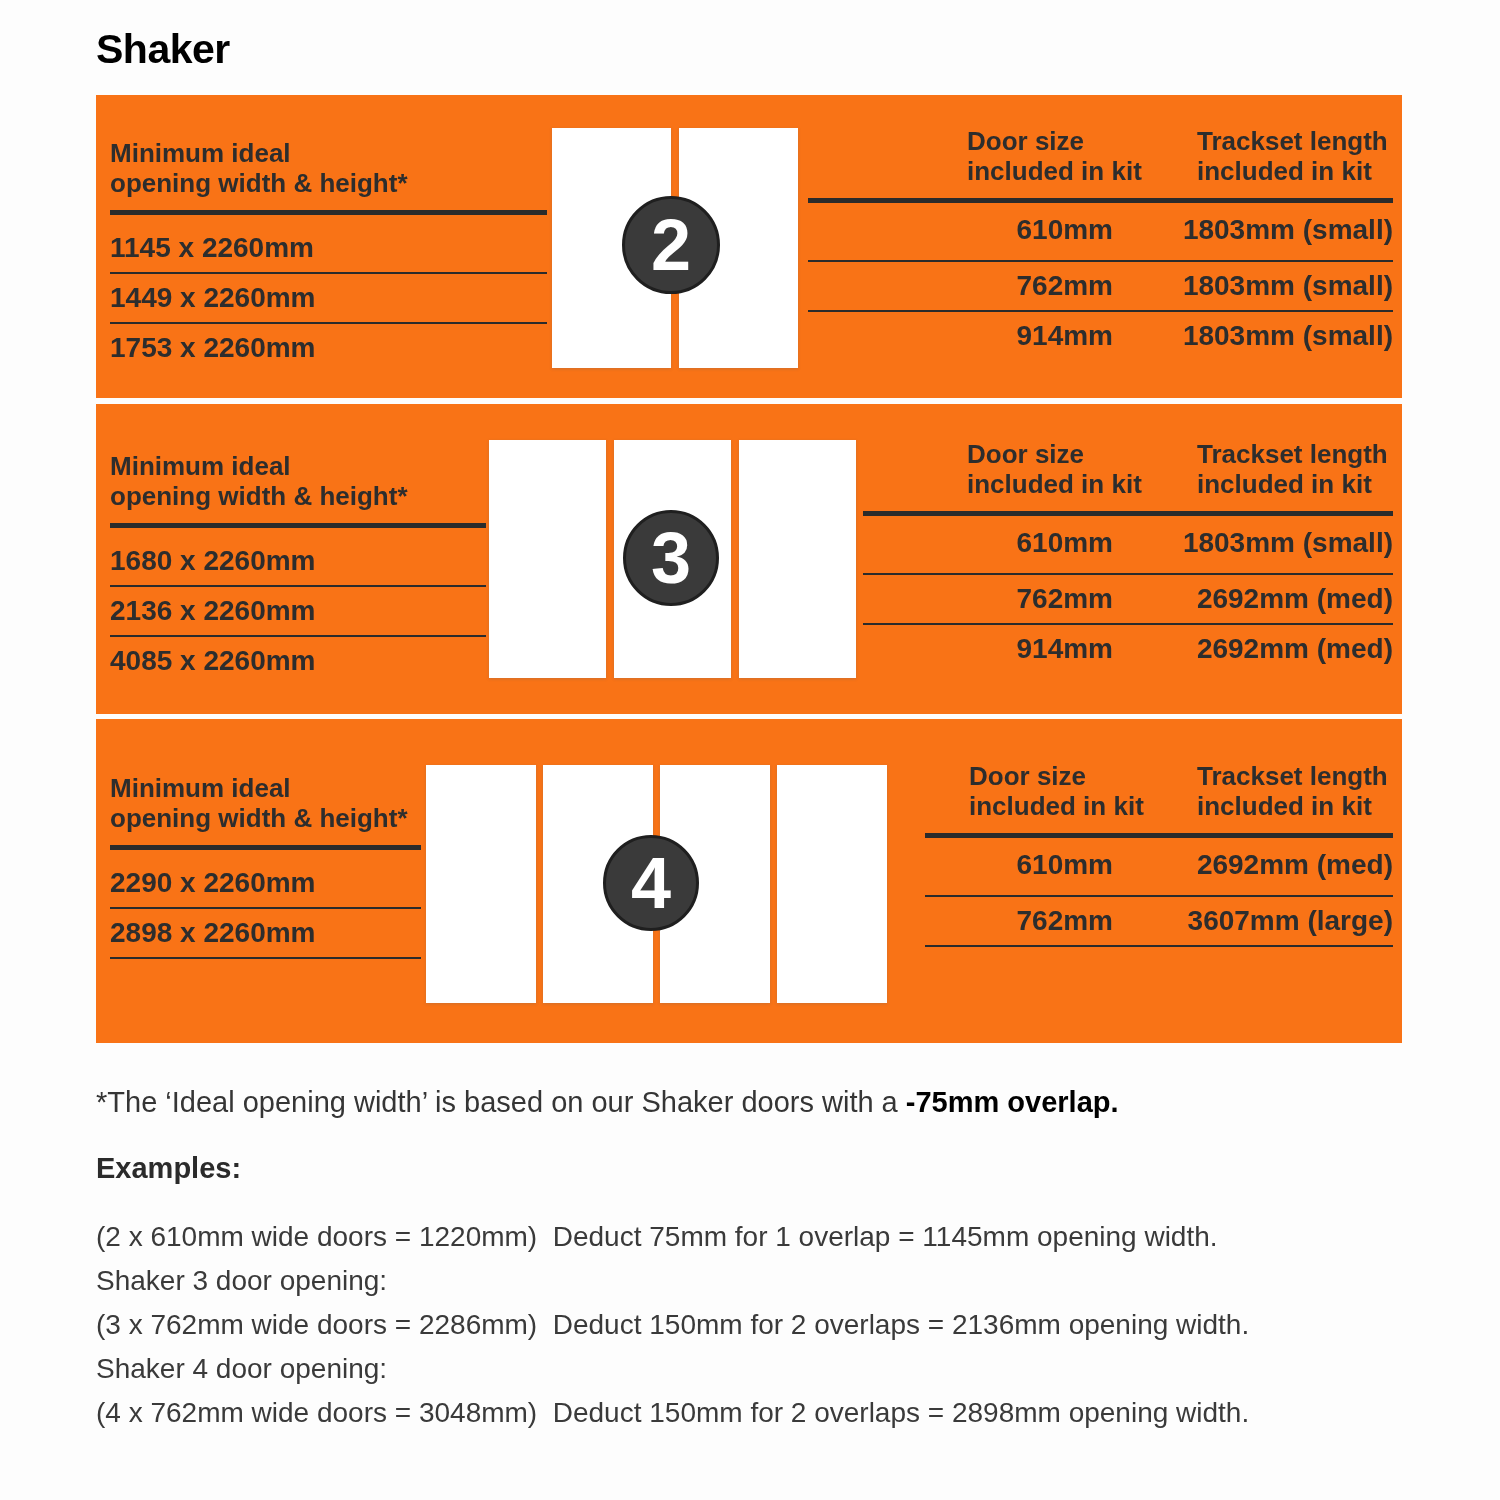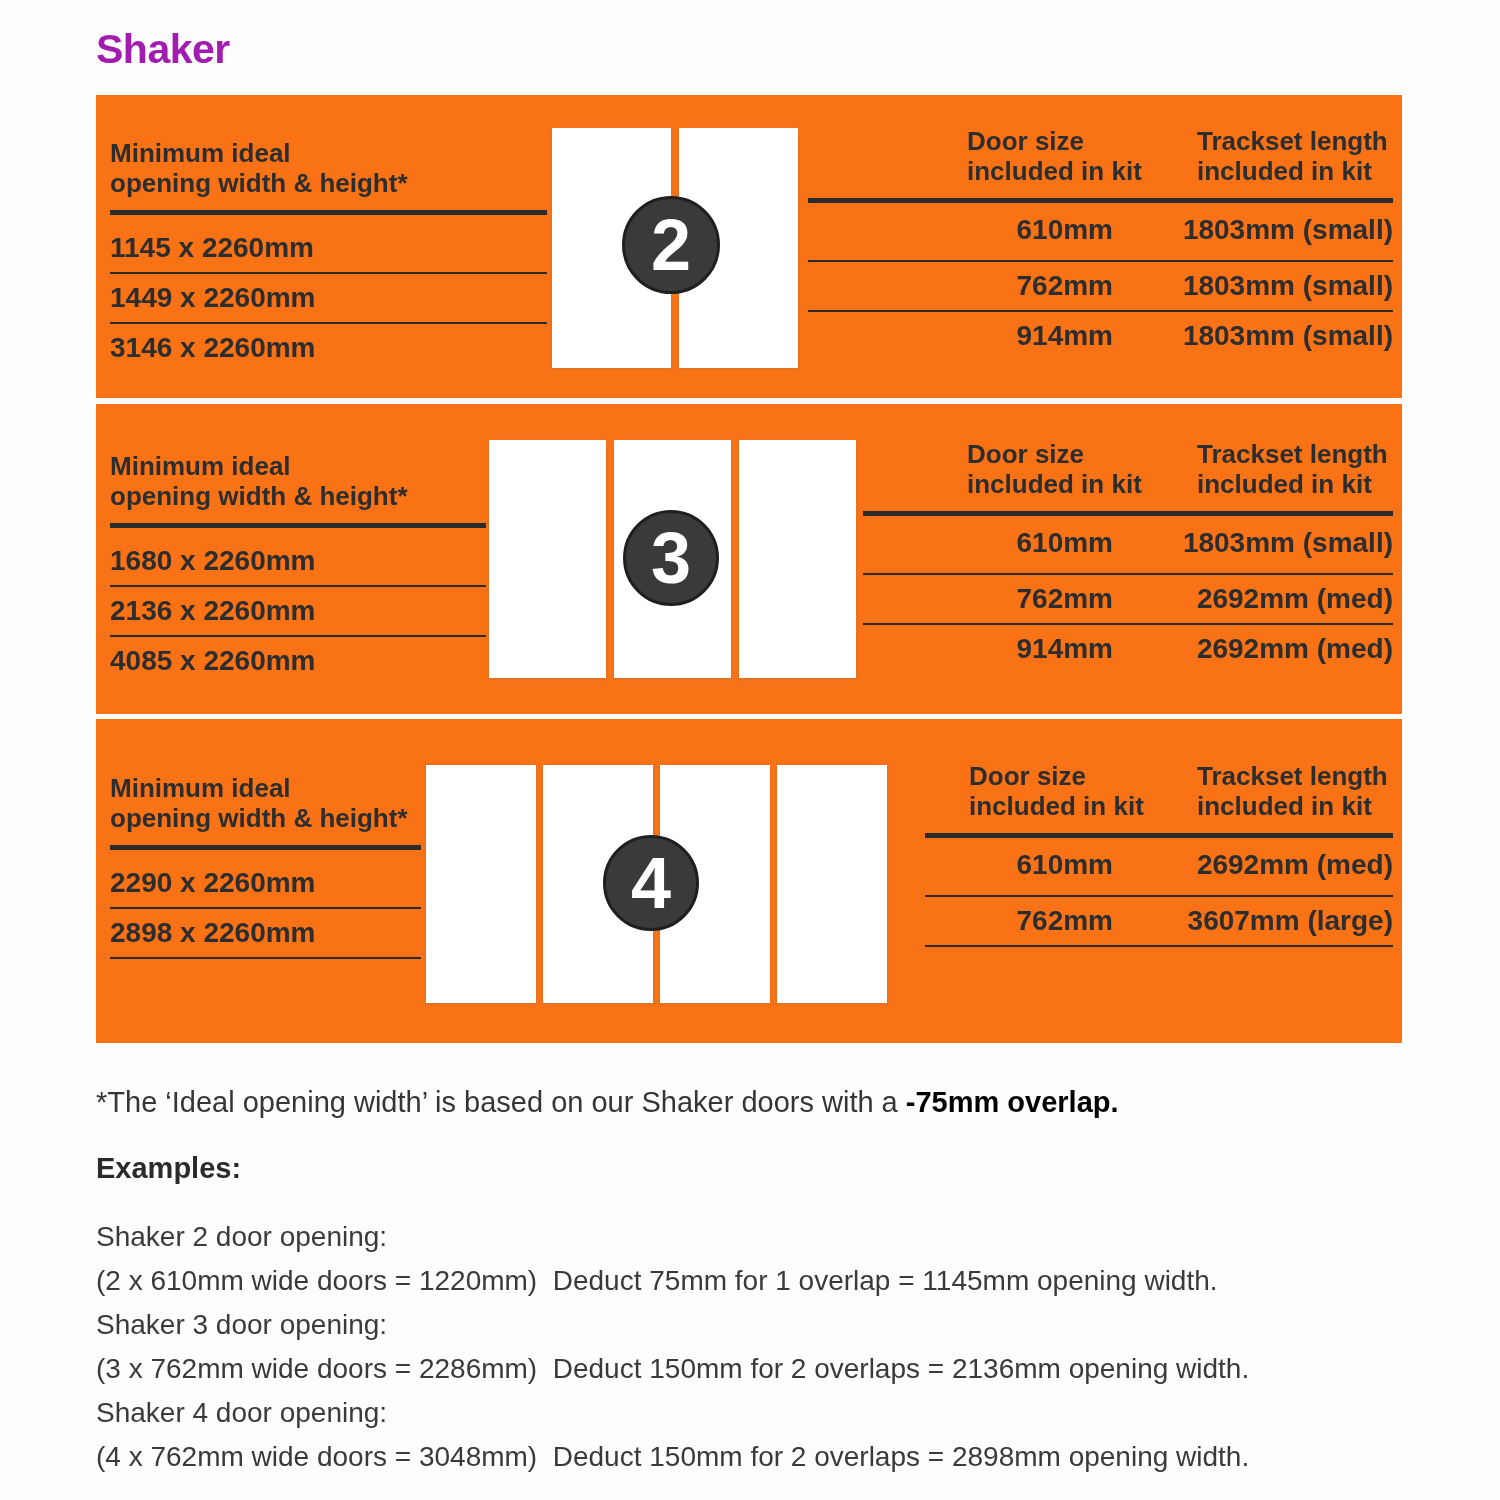--- a/index.html
+++ b/index.html
@@ -3,21 +3,21 @@
 <meta charset="utf-8">
 <style>
   html,body{margin:0;padding:0;background:#ffffff;}
   #canvas{
     position:relative;width:1500px;height:1500px;background:#fdfdfd;overflow:hidden;
     font-family:"Liberation Sans",sans-serif;color:#2d2d2d;
   }
   .abs{position:absolute;}
 
   
-  #title{left:96px;top:26px;font-size:41px;font-weight:700;letter-spacing:-0.5px;color:#a21caf;}
+  #title{left:96px;top:26px;font-size:41px;font-weight:700;letter-spacing:-0.5px;color:#000000;}
 
   
   .panel{left:96px;width:1306px;background:#f97316;}
   #panel2{top:95px;height:303px;}
   #panel3{top:404px;height:310px;}
   #panel4{top:719px;height:324px;}
 
   
   .ltable{position:absolute;left:14px;top:0;}
   #panel2 .ltable{width:437px;}
@@ -88,21 +88,21 @@
   <div id="title" class="abs">Shaker</div>
 
   <div id="panel2" class="panel abs">
     <div class="ltable">
       <div class="thead">
         <span>Minimum ideal</span>
         <span>opening width &amp; height*</span>
       </div>
       <div class="trow first">1145 x 2260mm</div>
       <div class="trow">1449 x 2260mm</div>
-      <div class="trow open-end">3146 x 2260mm</div>
+      <div class="trow open-end">1753 x 2260mm</div>
     </div>
 
     <div class="doors">
       <div class="door"></div>
       <div class="door"></div>
     </div>
     <div class="badge">2</div>
 
     <div class="rtable">
       <div class="rhead">
@@ -211,21 +211,20 @@
         <span class="rv rv1">762mm</span>
         <span class="rv rv2">3607mm (large)</span>
       </div>
     </div>
   </div>
 
   <div id="footnote" class="abs"><span>*The ‘Ideal opening width’ is based on our Shaker doors with a </span><b>-75mm overlap.</b></div>
 
   <div id="examples" class="abs">
     <div class="ex-head">Examples:</div>
-    <div class="ex-line">Shaker 2 door opening:</div>
     <div class="ex-line">(2 x 610mm wide doors = 1220mm)  Deduct 75mm for 1 overlap = 1145mm opening width.</div>
     <div class="ex-line">Shaker 3 door opening:</div>
     <div class="ex-line">(3 x 762mm wide doors = 2286mm)  Deduct 150mm for 2 overlaps = 2136mm opening width.</div>
     <div class="ex-line">Shaker 4 door opening:</div>
     <div class="ex-line">(4 x 762mm wide doors = 3048mm)  Deduct 150mm for 2 overlaps = 2898mm opening width.</div>
   </div>
 
 </div>
 
 </body></html>

